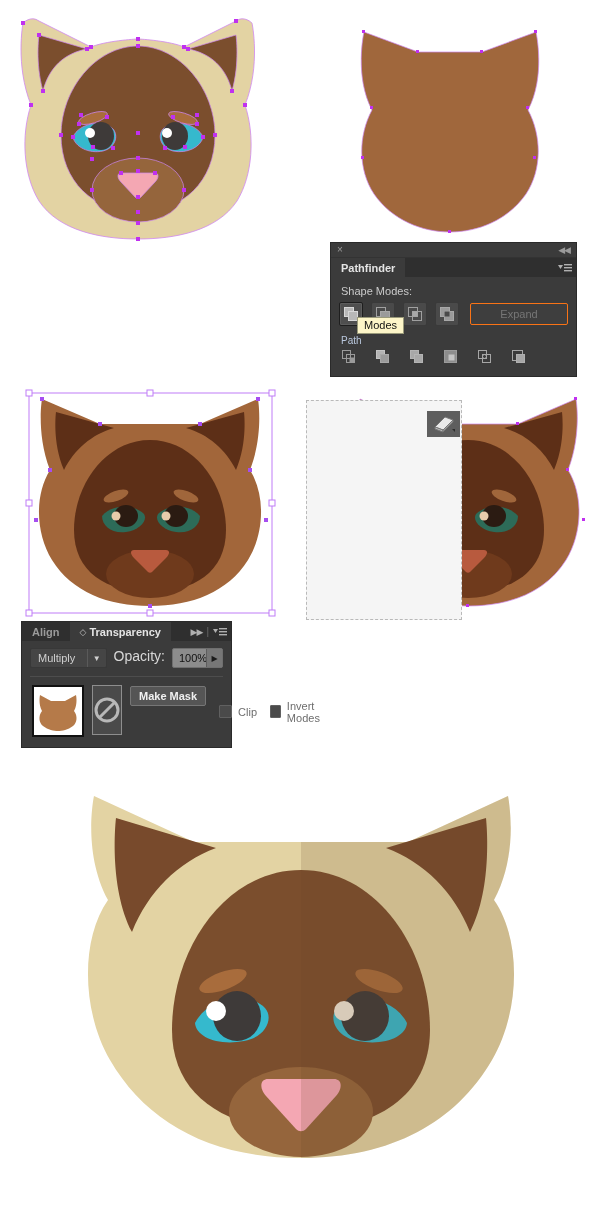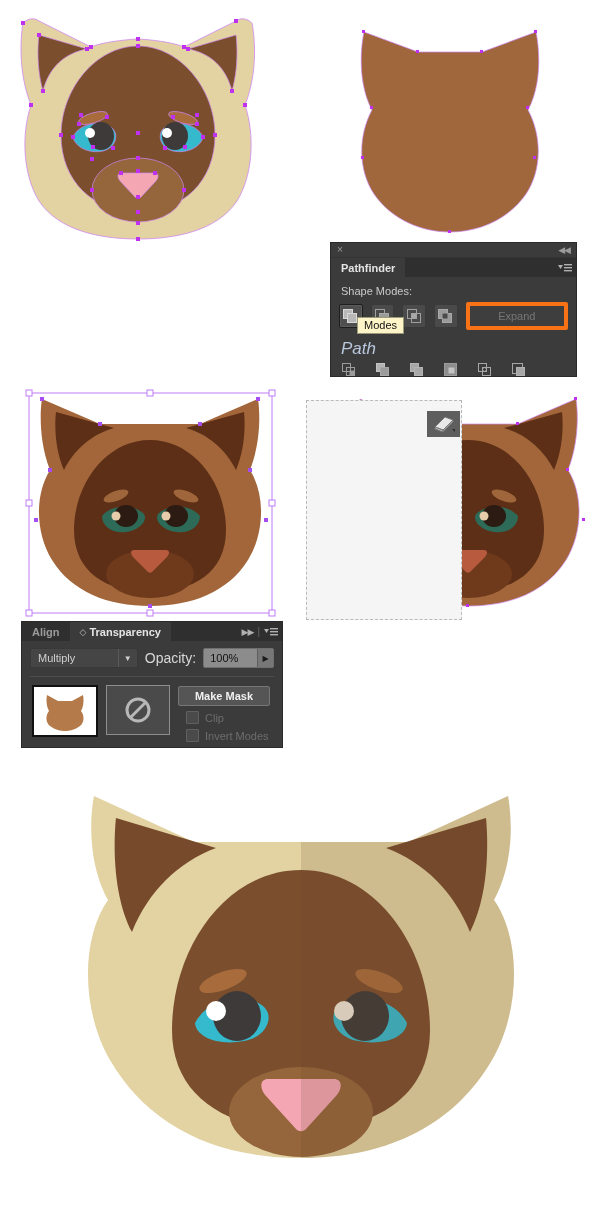--- a/index.html
+++ b/index.html
@@ -48,34 +48,34 @@
   #pathfinder{left:331px;top:243px;width:245px;height:133px;}
   .pf-body{padding:6px 8px 0 8px;}
   .pf-label{font-size:11px;color:#cacaca;margin:2px 0 5px 2px;}
   .pf-row{display:flex;align-items:center;gap:8px;}
   .pf-btn{
     width:22px;height:22px;background:#4a4a4a;border:1px solid #3a3a3a;border-radius:2px;
     display:flex;align-items:center;justify-content:center;
   }
   .pf-btn.sel{background:#4f4f4f;border:1px solid #1e1e1e;box-shadow:inset 0 0 0 1px #5c5c5c;}
   .pf-expand{
-    margin-left:auto;width:96px;height:20px;border:4px solid #f97316;border-radius:2px;
+    margin-left:auto;width:96px;height:20px;border:1px solid #f97316;border-radius:2px;
     display:flex;align-items:center;justify-content:center;color:#767676;font-size:11px;background:#3e3e3e;
   }
-  .pf-label2{font-size:17px;color:#b9c7dd;margin:9px 0 4px 2px;font-style:italic;}
+  .pf-label2{font-size:10px;color:#b9c7dd;margin:9px 0 4px 2px;}
   .pf-row2{display:flex;gap:17px;padding-left:3px;}
   .tooltip{
     position:absolute;left:26px;top:74px;background:#fdf5c8;border:1px solid #9a9a7a;
     color:#111;font-size:11px;padding:1px 6px 2px 6px;white-space:nowrap;z-index:20;
   }
 
   
-  #transparency{left:22px;top:622px;width:260px;height:125px;}
+  #transparency{left:22px;top:622px;width:209px;height:125px;}
   .tp-body{padding:7px 8px 0 8px;}
-  .tp-row{display:flex;align-items:center;gap:7px;}
+  .tp-row{display:flex;gap:7px;}
   .tp-select{
     width:110px;height:18px;background:#454545;border:1px solid #383838;border-radius:2px;
     display:flex;align-items:center;position:relative;color:#cfcfcf;font-size:11px;padding-left:7px;
   }
   .tp-select .caret{
     position:absolute;right:0;top:0;bottom:0;width:18px;border-left:1px solid #5a5a5a;
     display:flex;align-items:center;justify-content:center;font-size:8px;color:#d0d0d0;
   }
   .tp-op-label{font-size:14px;color:#d8d8d8;}
   .tp-op-field{
@@ -89,21 +89,21 @@
   .tp-sep{height:1px;background:#4d4d4d;margin:8px 0 0 0;}
   .tp-lower{display:flex;padding:8px 0 0 2px;gap:8px;}
   .thumb{
     width:62px;height:48px;background:#fff;border:2px solid #111;
     display:flex;align-items:center;justify-content:center;
   }
   .maskbox{
     width:62px;height:48px;background:#4a4a4a;border:1px solid #8e8e8e;
     display:flex;align-items:center;justify-content:center;
   }
-  .tp-right{display:flex;flex-direction:column;gap:5px;padding-top:1px;}
+  .tp-right{display:flex;flex-direction:row;gap:5px;padding-top:1px;}
   .make-mask{
     width:90px;height:18px;background:#555;border:1px solid #767676;border-radius:2px;
     display:flex;align-items:center;justify-content:center;color:#f0f0f0;font-size:11px;font-weight:bold;
   }
   .chk-row{display:flex;align-items:center;gap:6px;color:#6d6d6d;font-size:11px;padding-left:8px;}
   .chk{width:11px;height:11px;background:#4a4a4a;border:1px solid #606060;border-radius:1px;}
 
   
   .eraser-badge{
     position:absolute;left:427px;top:411px;width:33px;height:26px;background:#5e5e5e;

